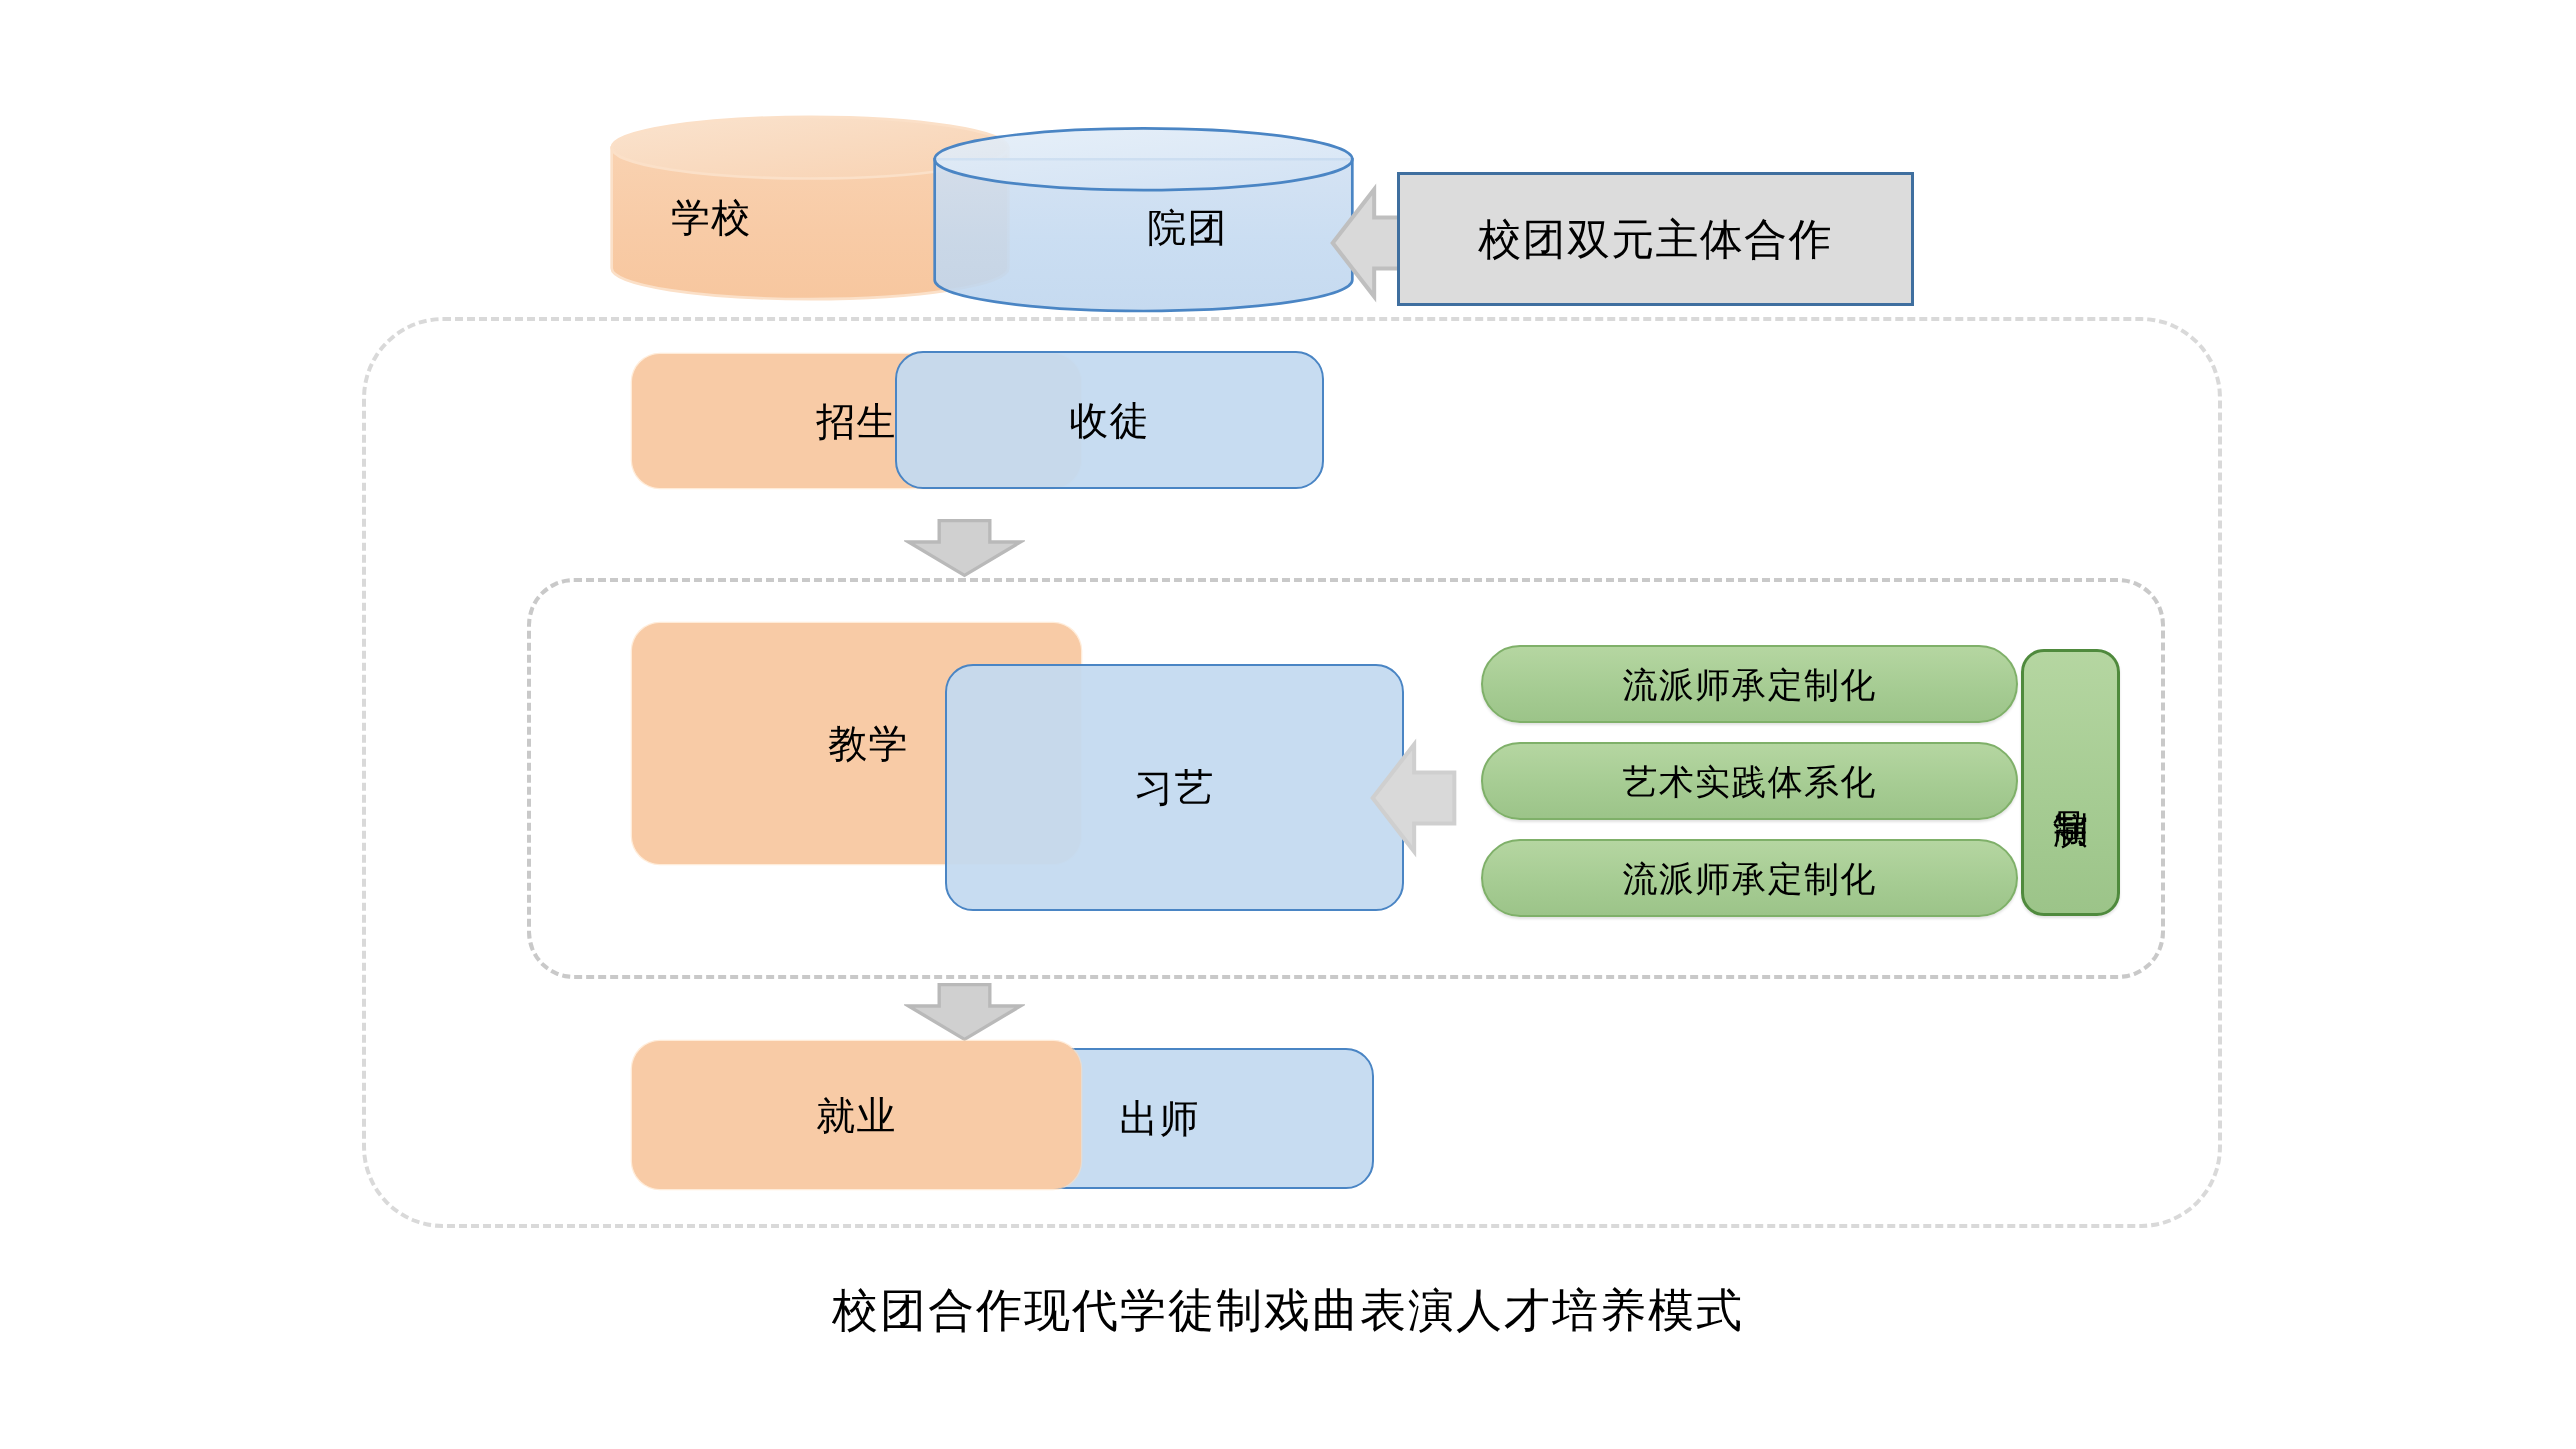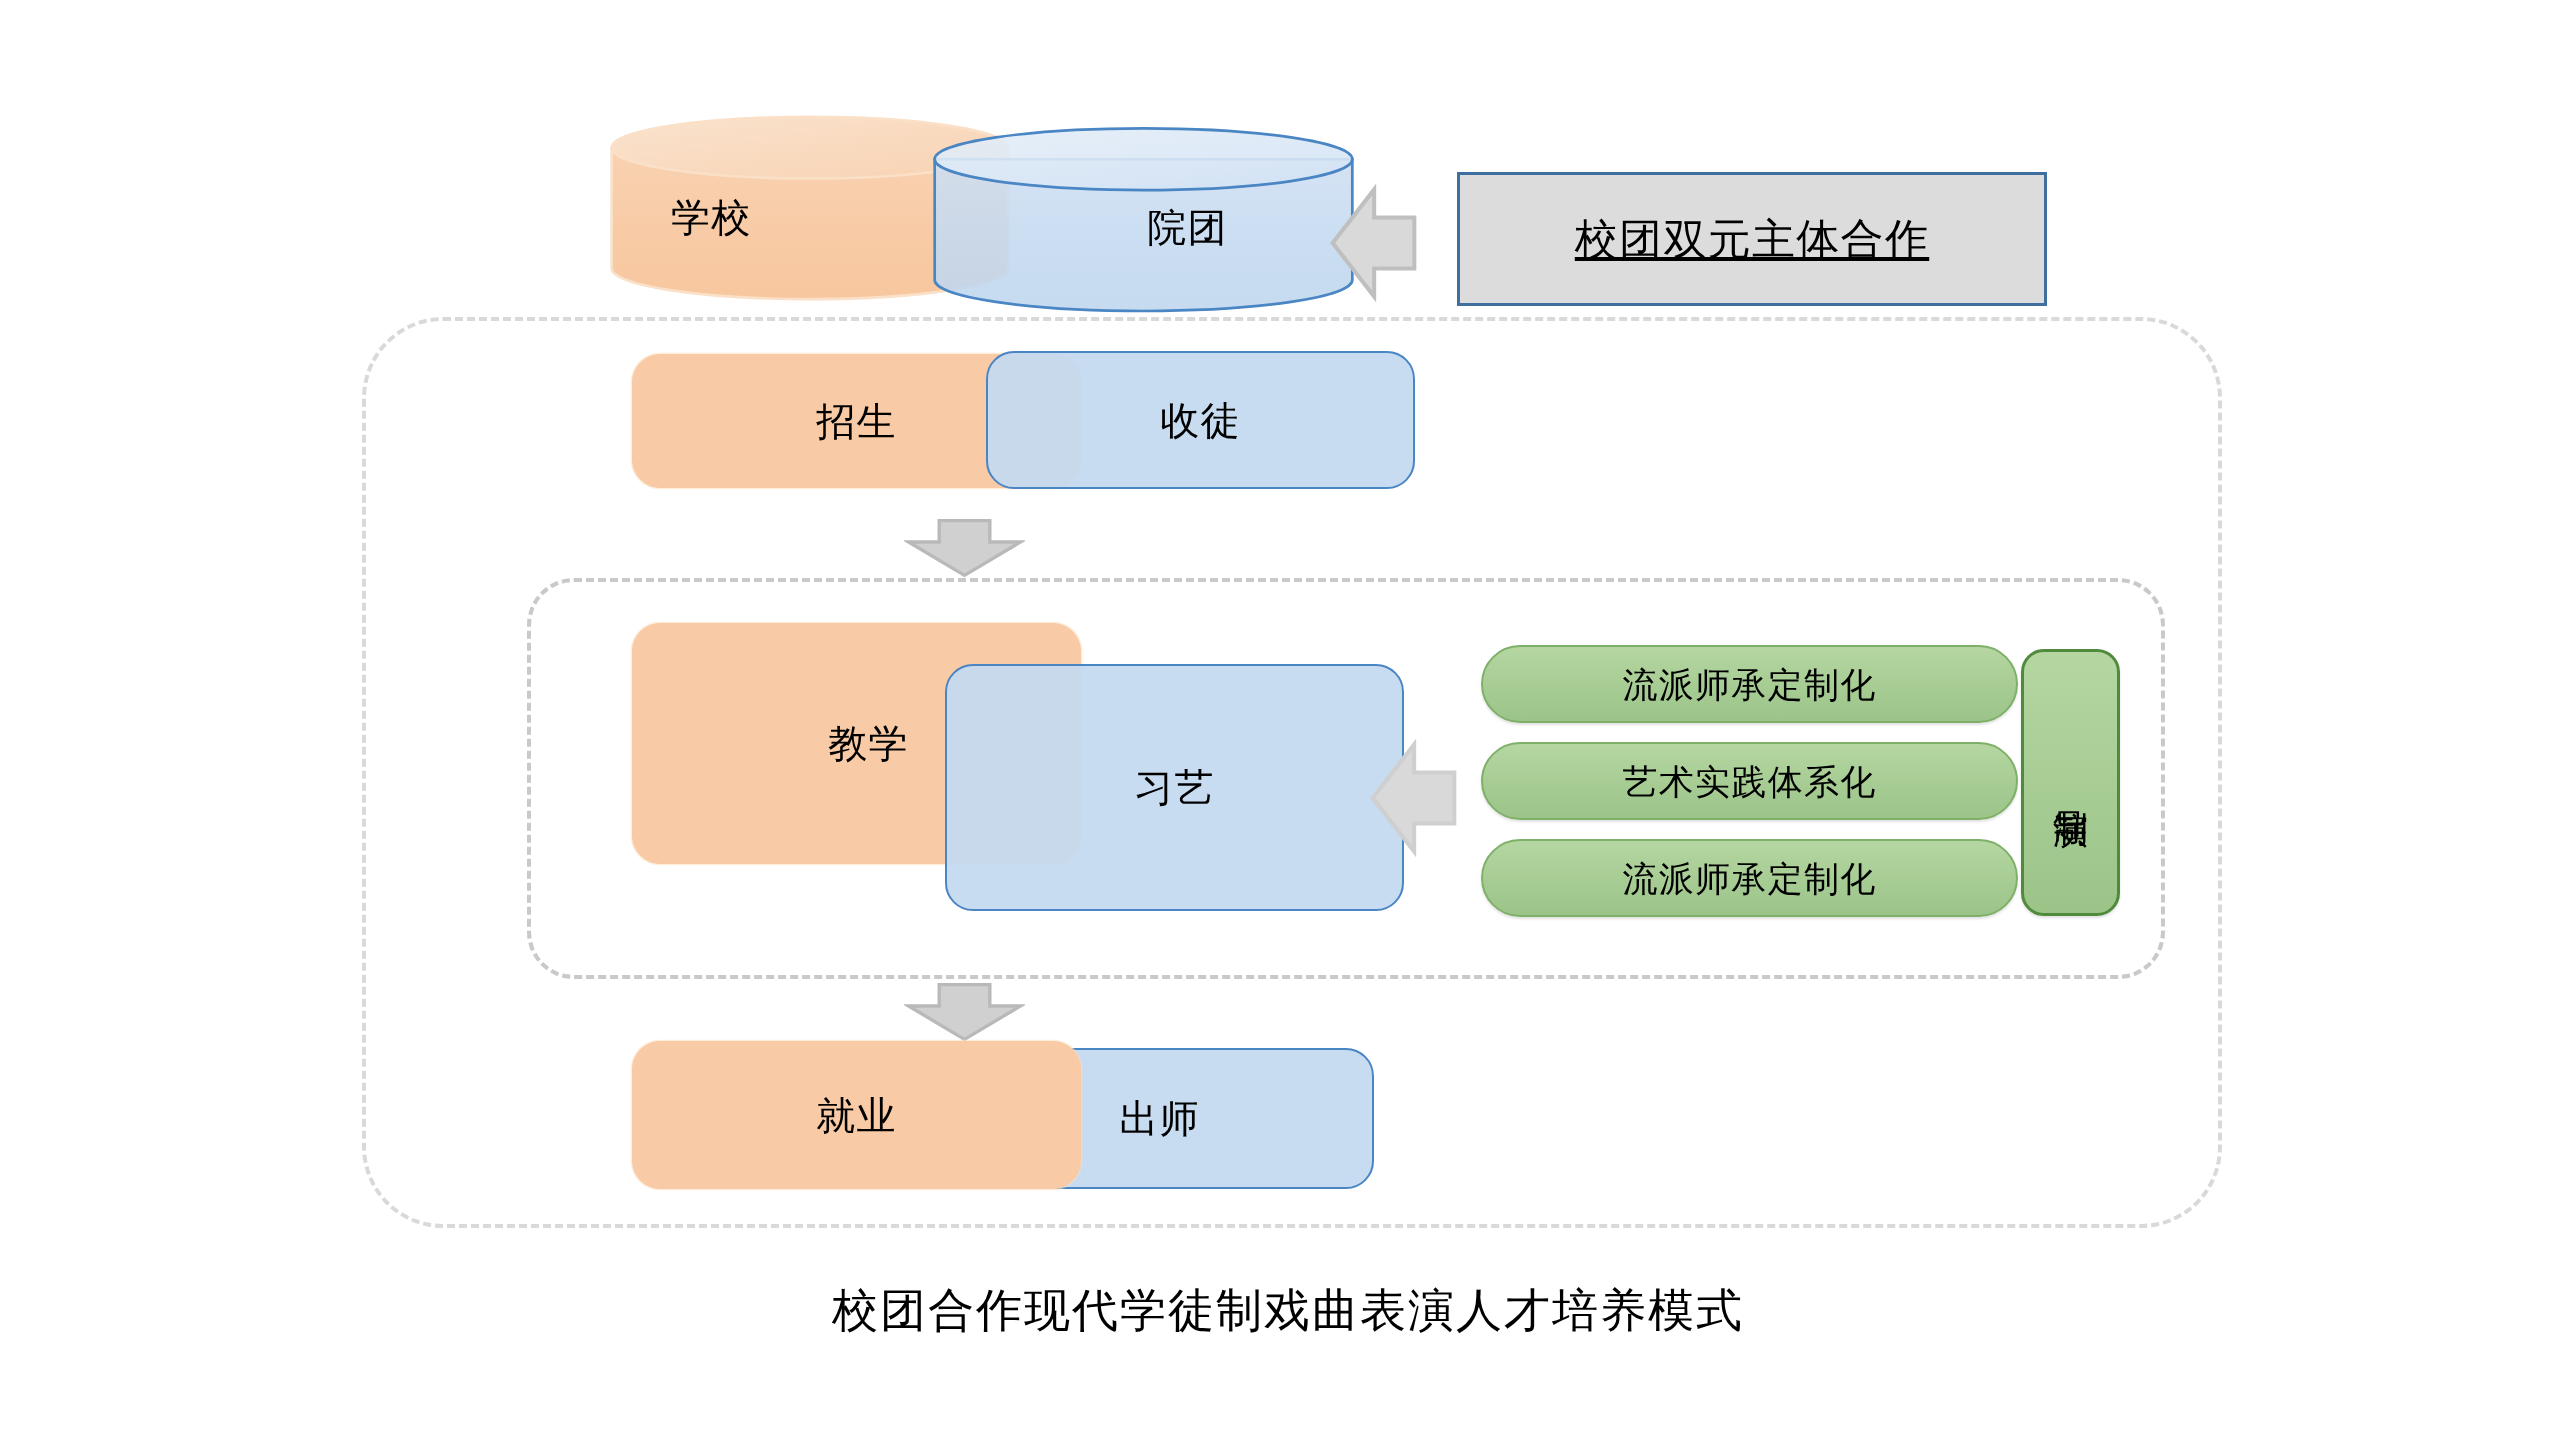--- a/index.html
+++ b/index.html
@@ -184,28 +184,28 @@
 
   <div style="position:absolute; left:671px; top:191px; width:201px; font-size:39px; letter-spacing:1.3px;">学校</div>
   <div style="position:absolute; left:1087px; top:201px; width:201px; text-align:center; font-size:39px; letter-spacing:1.3px;">院团</div>
 
   <div class="arrow" style="left:1330px; top:176px;">
     <svg width="87" height="134" viewBox="0 0 130 200">
       <path d="M4 100 L66 20 L66 62 L126 62 L126 138 L66 138 L66 180 Z" fill="#d9d9d9" stroke="#bfbfbf" stroke-width="6" stroke-linejoin="miter"></path>
     </svg>
   </div>
 
-  <div class="callout" style="left:1457px; top:172px; width:590px; height:134px;text-decoration:underline;">
+  <div class="callout" style="left:1397px; top:172px; width:517px; height:134px;">
     <span>校团双元主体合作</span>
   </div>
 
   <div class="stage-box orange" style="left:632px; top:354px; width:449px; height:134px;">
     <span>招生</span>
   </div>
-  <div class="stage-box blue" style="left:986px; top:351px; width:429px; height:138px;">
+  <div class="stage-box blue" style="left:895px; top:351px; width:429px; height:138px;">
     <span>收徒</span>
   </div>
 
   <div class="arrow" style="left:904px; top:518px;">
     <svg width="121" height="60" viewBox="0 0 180 90">
       <path d="M90 86 L6 36 L52 36 L52 4 L128 4 L128 36 L174 36 Z" fill="#d0d0d0" stroke="#b9b9b9" stroke-width="5" stroke-linejoin="miter"></path>
     </svg>
   </div>
 
   <div class="stage-box orange" style="left:632px; top:623px; width:449px; height:241px;padding-left:24px;">

